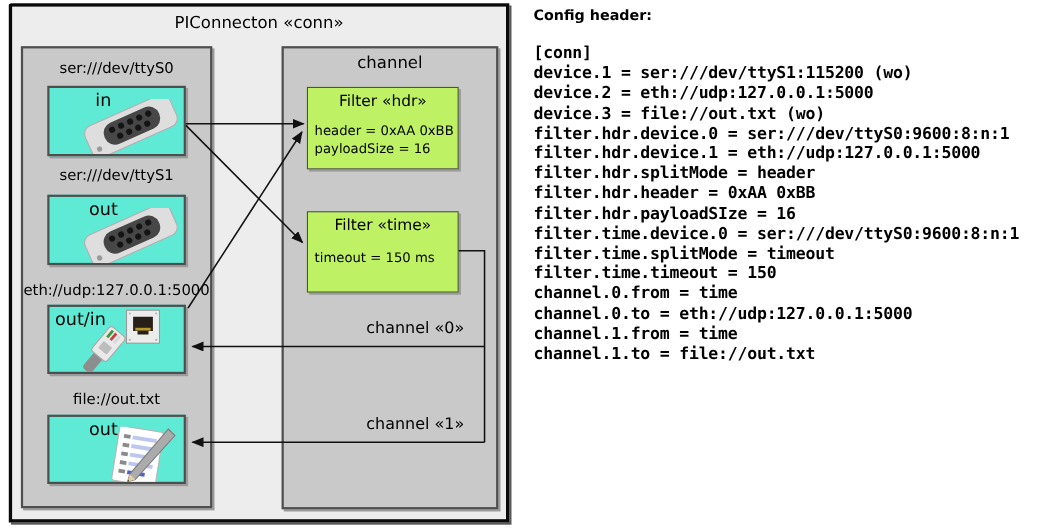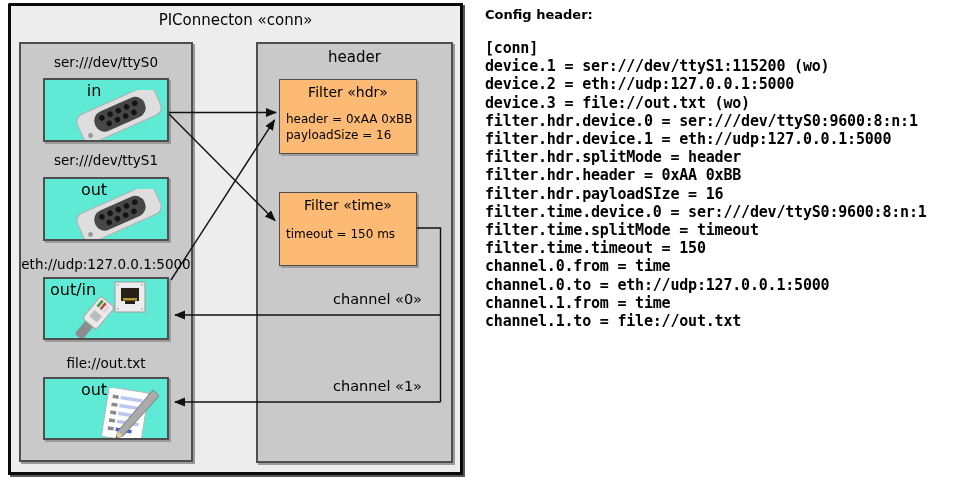--- a/index.html
+++ b/index.html
@@ -41,21 +41,21 @@
   }
   .port-label{
     position:absolute;top:1px;left:0;width:100%;text-align:center;
     font-size:16px;color:#000;
   }
   .port-label.left{text-align:left;padding-left:5px;width:auto;}
   .port-label.shift-left{left:-12px;}
   
   .filter-box{
     position:absolute;left:279px;width:138px;box-sizing:border-box;
-    background:#fdba74;border:1.5px solid #4e4e4e;box-shadow:2px 2px 0 #9b9b9b;
+    background:#bef264;border:1.5px solid #4e4e4e;box-shadow:2px 2px 0 #9b9b9b;
   }
   .filter-title{
     position:absolute;left:0;top:4px;width:100%;text-align:center;
     font-size:14px;color:#000;
   }
   .filter-attrs{position:absolute;left:6px;top:31px;right:2px;}
   .filter-attr{font-size:12px;line-height:16px;color:#000;white-space:nowrap;}
   .filter-attrs.single{top:33px;}
   
   .channel-label{
@@ -83,21 +83,21 @@
 
 <div class="canvas">
 
   <div class="outer-box">
     <div class="outer-title">PIConnecton «conn»</div>
   </div>
 
   <div class="group devices-group"></div>
 
   <div class="group filters-group">
-    <div class="group-title">header</div>
+    <div class="group-title">channel</div>
   </div>
 
   <div class="device-uri" style="top:54px">ser:///dev/ttyS0</div>
   <div class="device-uri" style="top:152px">ser:///dev/ttyS1</div>
   <div class="device-uri" style="top:256px">eth://udp:127.0.0.1:5000</div>
   <div class="device-uri" style="top:355px">file://out.txt</div>
 
   <div class="device-box" style="top:78px;height:64px">
     <div class="port-label shift-left">in</div>
     <svg class="icon-abs" style="right:0;bottom:0" width="100" height="50" viewBox="0 0 100 50">

